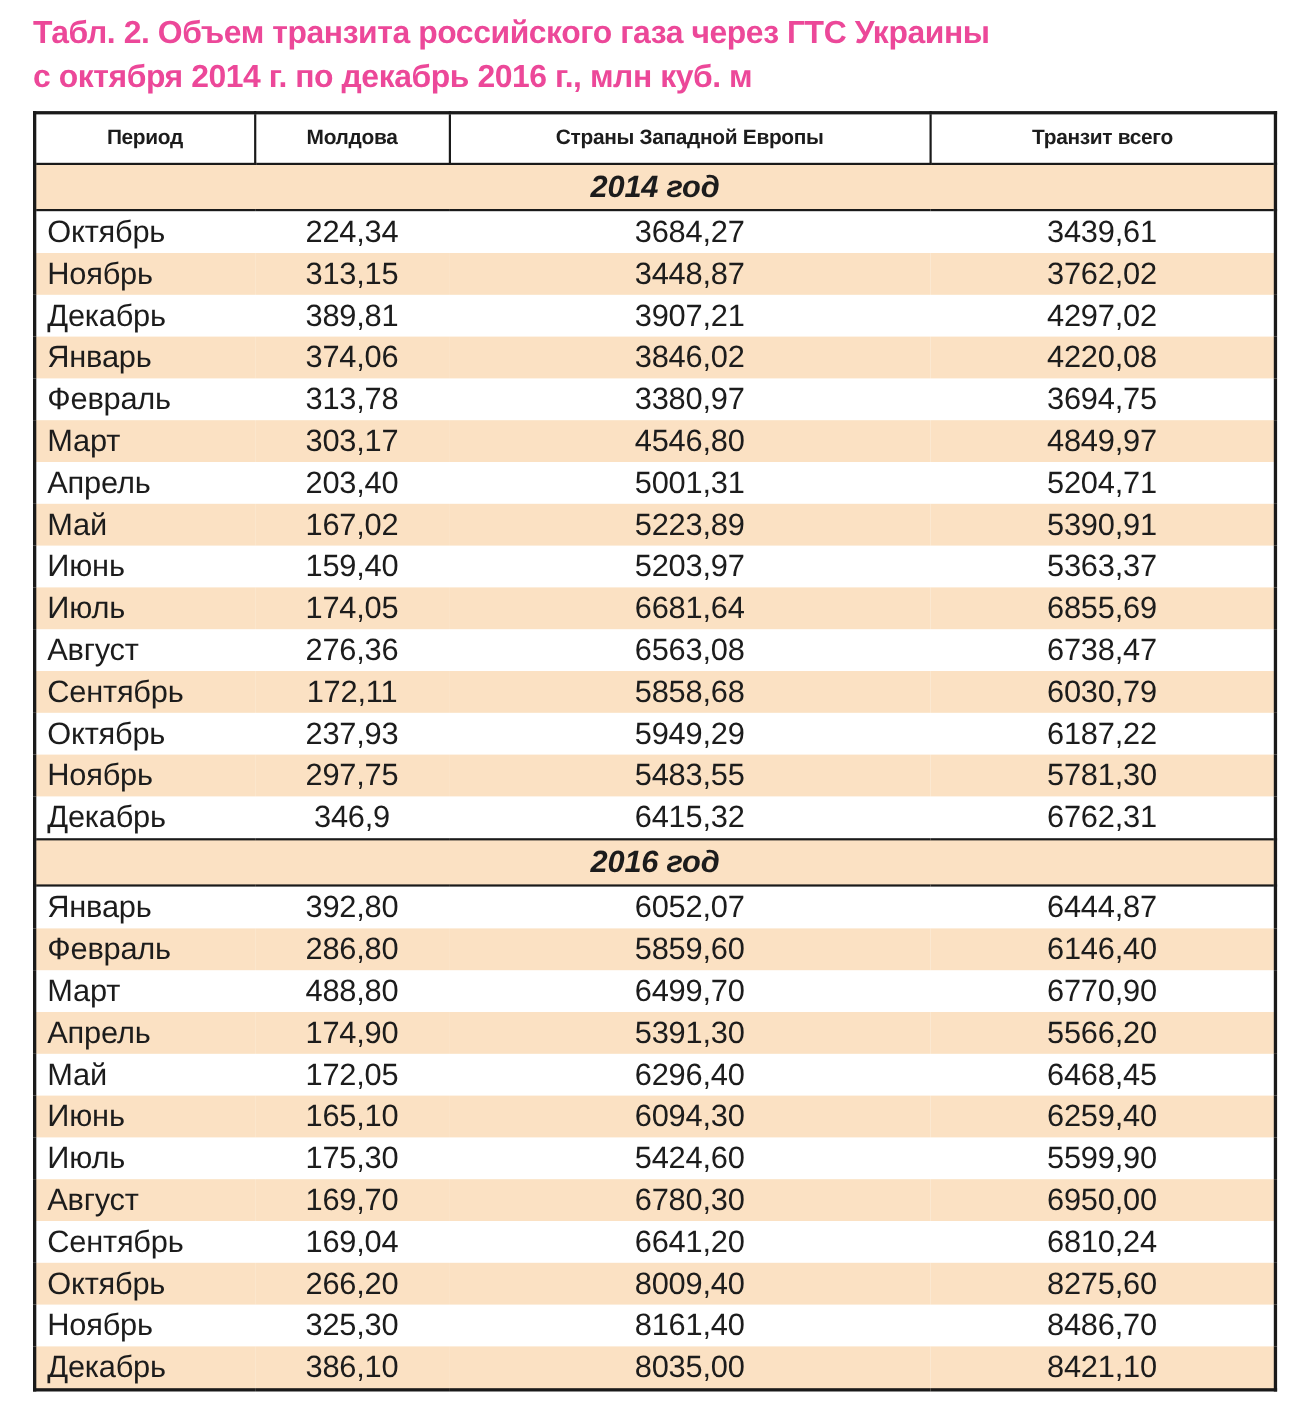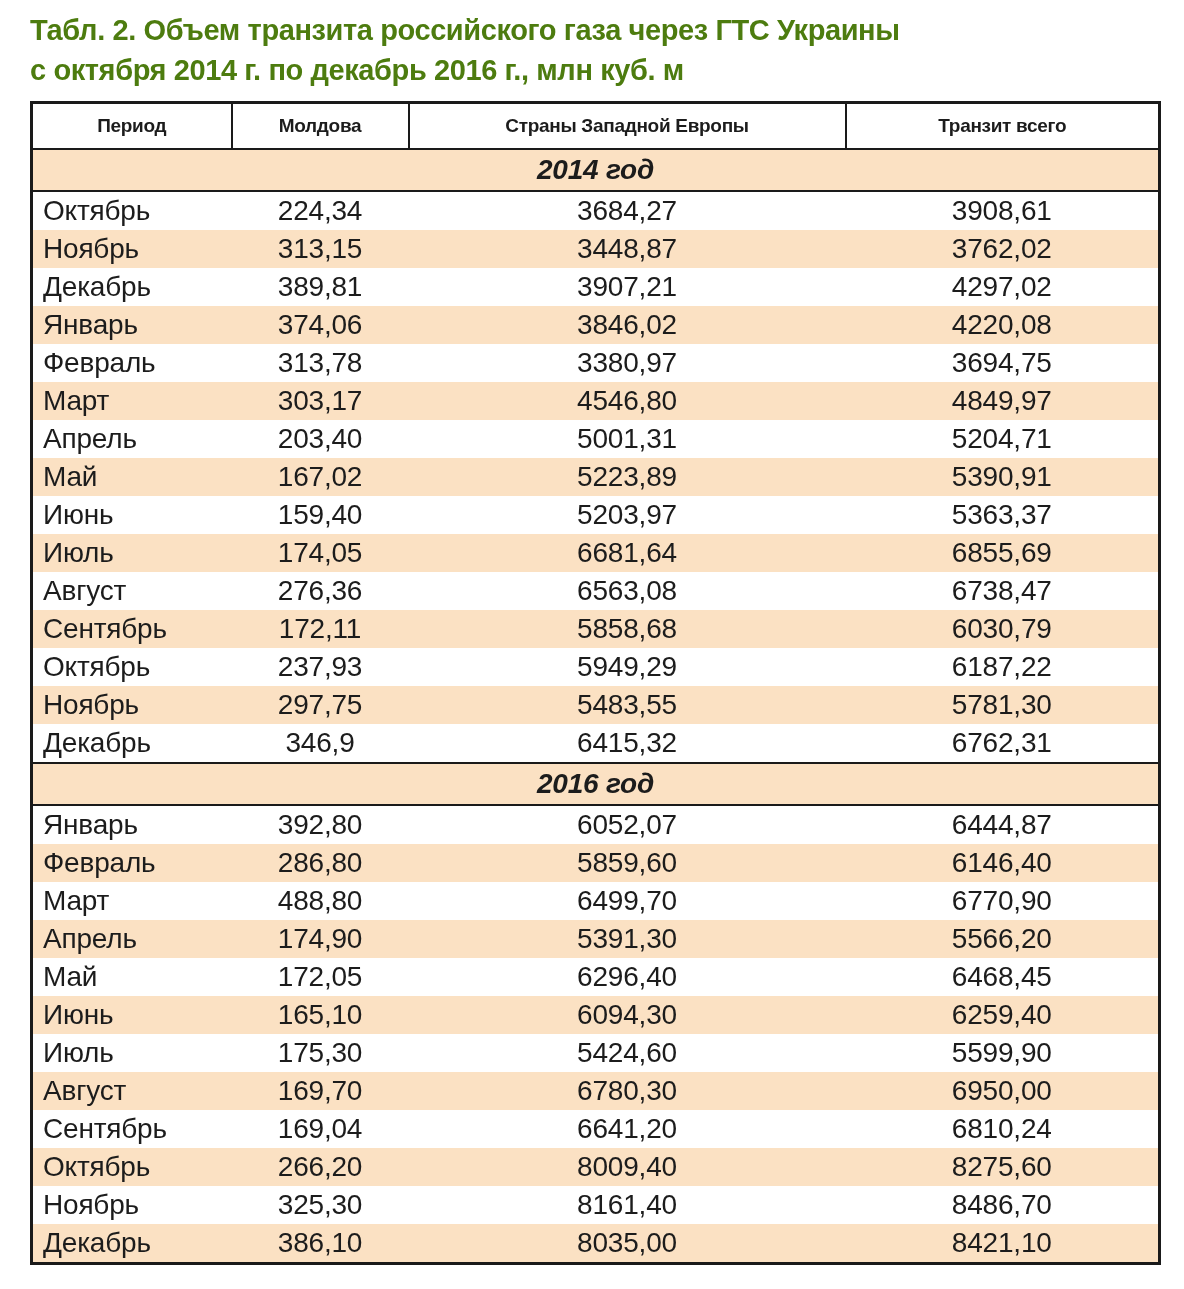--- a/index.html
+++ b/index.html
@@ -14,21 +14,21 @@
   .page {
     box-sizing: border-box;
     width: 1184px;
     height: 1289px;
     padding: 8px 0 0 30px;
     overflow: hidden;
   }
   .caption {
     font-size: 29px;
     font-weight: 700;
-    color: #4d7c0f;
+    color: #ec4899;
     line-height: 1.38;
     letter-spacing: -0.4px;
     margin: 2px 0 11px 0;
   }
   table.data-table {
     width: 1128px;
     border-collapse: collapse;
     table-layout: fixed;
     border: 3px solid var(--border, #1a1a1a);
   }
@@ -90,21 +90,21 @@
         </tr>
     </thead>
     <tbody>
         <tr class="year-row">
           <td colspan="4">2014 год</td>
         </tr>
         <tr>
           <td class="period-cell">Октябрь</td>
           <td class="value-cell">224,34</td>
           <td class="value-cell">3684,27</td>
-          <td class="value-cell">3908,61</td>
+          <td class="value-cell">3439,61</td>
         </tr>
         <tr>
           <td class="period-cell">Ноябрь</td>
           <td class="value-cell">313,15</td>
           <td class="value-cell">3448,87</td>
           <td class="value-cell">3762,02</td>
         </tr>
         <tr>
           <td class="period-cell">Декабрь</td>
           <td class="value-cell">389,81</td>

